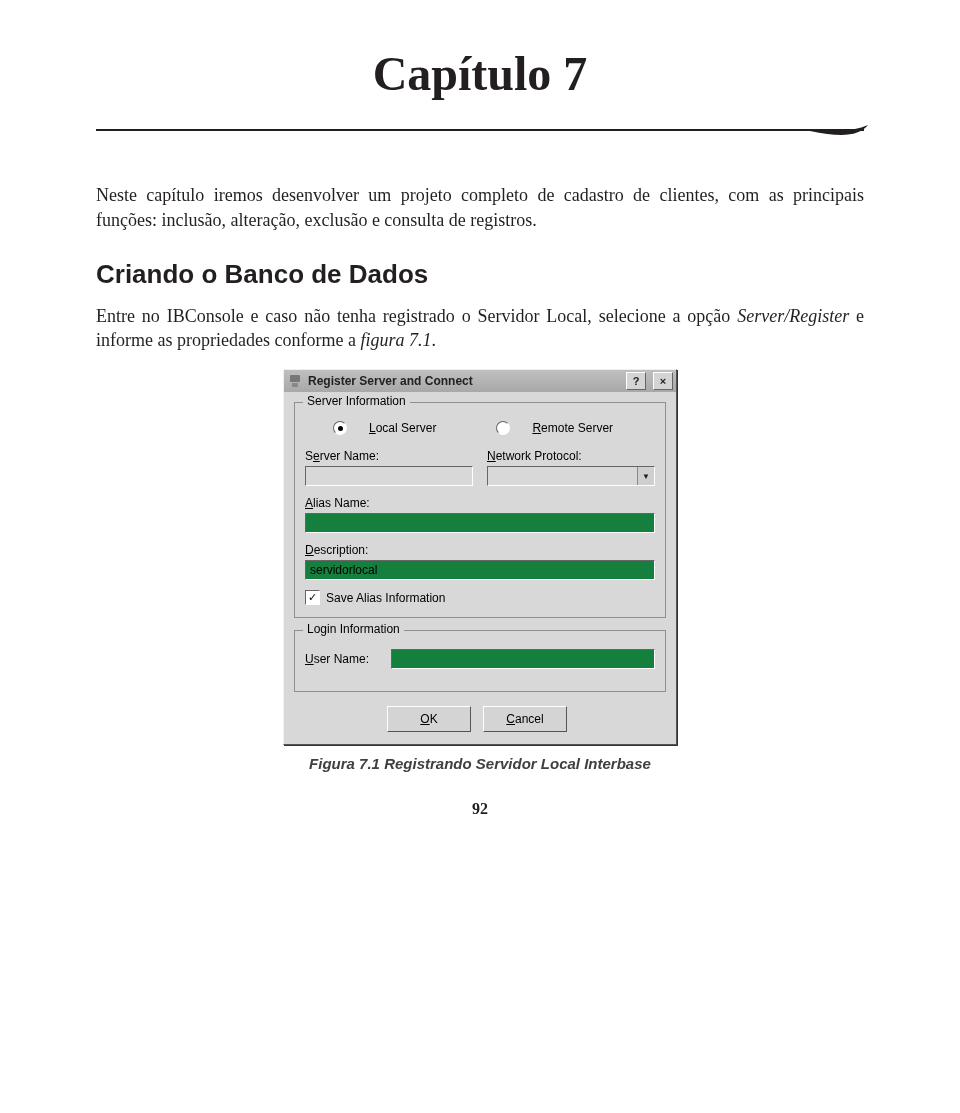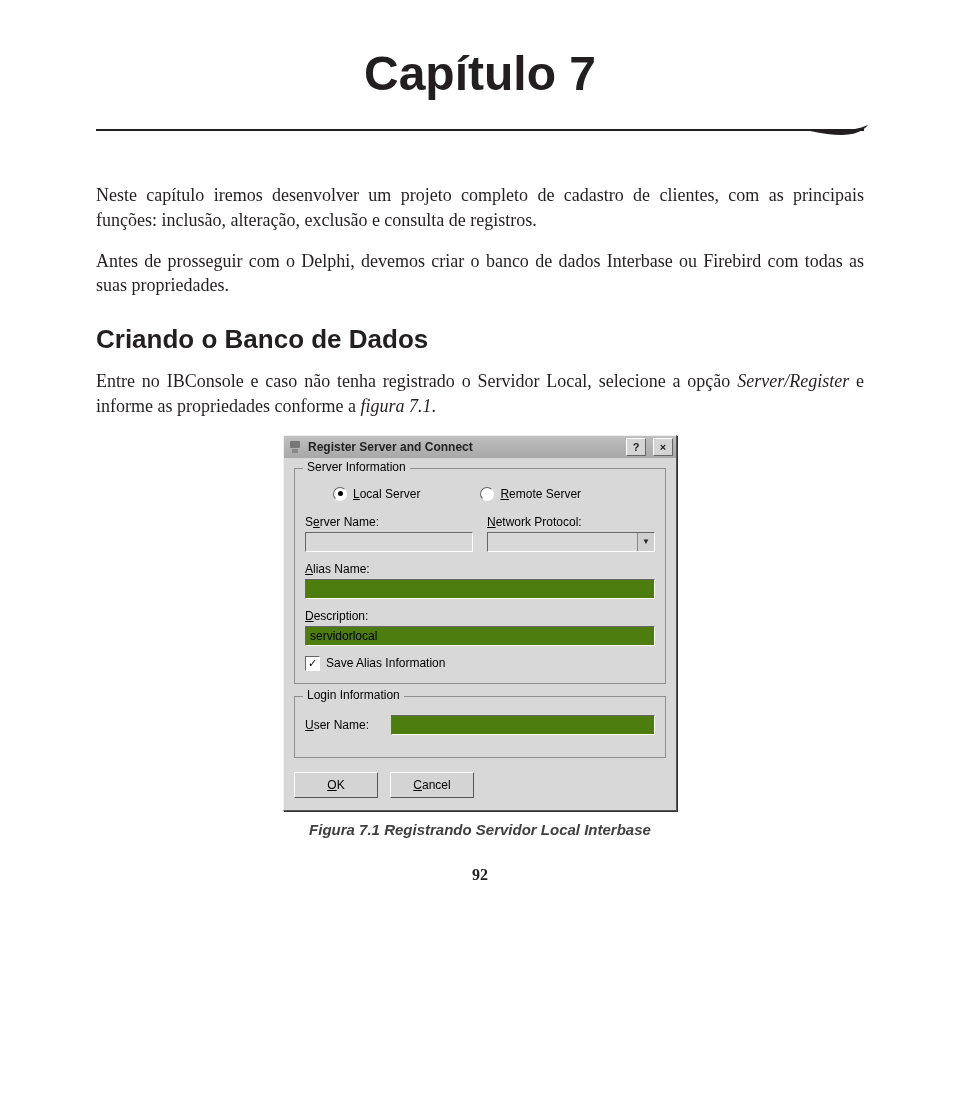--- a/index.html
+++ b/index.html
@@ -8,21 +8,21 @@
     background: #fff;
     font-family: Georgia, "Times New Roman", serif;
     color: #231f20;
     width: 960px;
   }
   .page {
     padding: 40px 96px 40px 96px;
     position: relative;
   }
   .chapter-title {
-    font-family: Liberation Sans, sans-serif;
+    font-family: Liberation Serif, serif;
     font-weight: 700;
     font-size: 48px;
     text-align: center;
     margin: 6px 0 28px 0;
     color: #231f20;
   }
   .section-title {
     font-family: Arial, Helvetica, sans-serif;
     font-weight: 400;
     font-size: 38px;
@@ -137,21 +137,21 @@
     font-size: 12px;
   }
   .radio-row {
     display: flex;
     gap: 60px;
     padding: 0 28px 14px 28px;
   }
   .radio {
     display: flex;
     align-items: center;
-    gap: 6px;
+    gap: 22px;
   }
   .radio .circ {
     width: 12px;
     height: 12px;
     border-radius: 50%;
     border-top: 1px solid #666;
     border-left: 1px solid #666;
     border-right: 1px solid #fff;
     border-bottom: 1px solid #fff;
     background: #fff;
@@ -178,21 +178,21 @@
   }
   .u { text-decoration: underline; }
   .field {
     width: 100%;
     height: 20px;
     box-sizing: border-box;
     border-top: 1px solid #666;
     border-left: 1px solid #666;
     border-right: 1px solid #fff;
     border-bottom: 1px solid #fff;
-    background: #4d7c0f;
+    background: #15803d;
     padding: 2px 4px;
     font-family: Tahoma, Arial, sans-serif;
     font-size: 12px;
     color: #000;
   }
   .field.disabled {
     background: #d8d8d8;
   }
   .select {
     position: relative;
@@ -238,21 +238,21 @@
     margin-bottom: 10px;
     justify-content: center;
   }
   .login-row .lbl2 {
     width: 86px;
     font-size: 12px;
   }
   .login-row .fwrap { flex: 1; }
   .btn-row {
     display: flex;
-    justify-content: flex-start;
+    justify-content: center;
     gap: 12px;
     padding: 2px 6px 0 0;
   }
   .btn {
     width: 82px;
     height: 24px;
     background: #d4d4d4;
     border-top: 1px solid #fff;
     border-left: 1px solid #fff;
     border-right: 1px solid #555;
@@ -287,21 +287,20 @@
   <h1 class="chapter-title">Capítulo 7</h1>
 
   <div class="swoosh">
     <div class="hr"></div>
     <svg width="60" height="22" viewBox="0 0 60 22">
       <path d="M0 6 C 25 6, 40 10, 58 2 C 48 14, 30 14, 0 8 Z" fill="#231f20"></path>
     </svg>
   </div>
 
   <p class="body">Neste capítulo iremos desenvolver um projeto completo de cadastro de clientes, com as principais funções: inclusão, alteração, exclusão e consulta de registros.</p>
-  <p class="body">Antes de prosseguir com o Delphi, devemos criar o banco de dados Interbase ou Firebird com todas as suas propriedades.</p>
 
   <h2 class="sub">Criando o Banco de Dados</h2>
 
   <p class="body">
     <span>Entre no IBConsole e caso não tenha registrado o Servidor Local, selecione a opção </span><span class="italic">Server/Register</span><span> e informe as propriedades conforme a </span><span class="italic">figura 7.1</span><span>.</span>
   </p>
 
   <div class="dialog-wrap">
     <div class="dialog">
 

